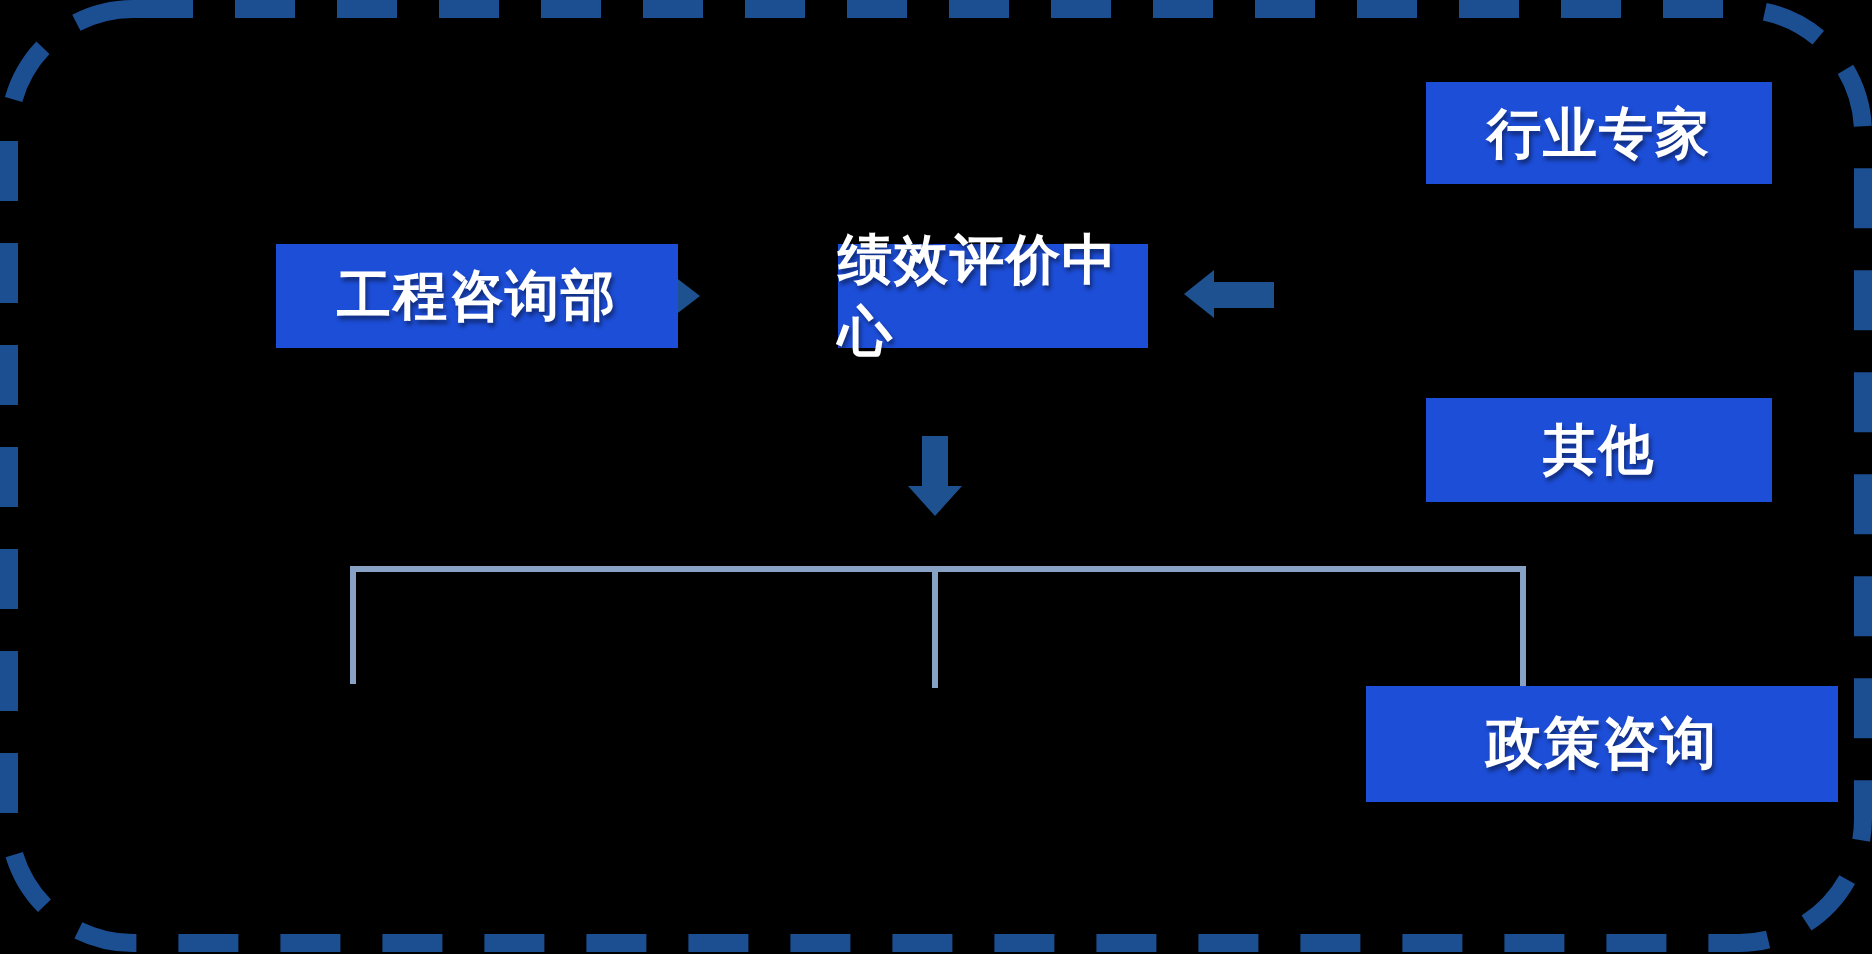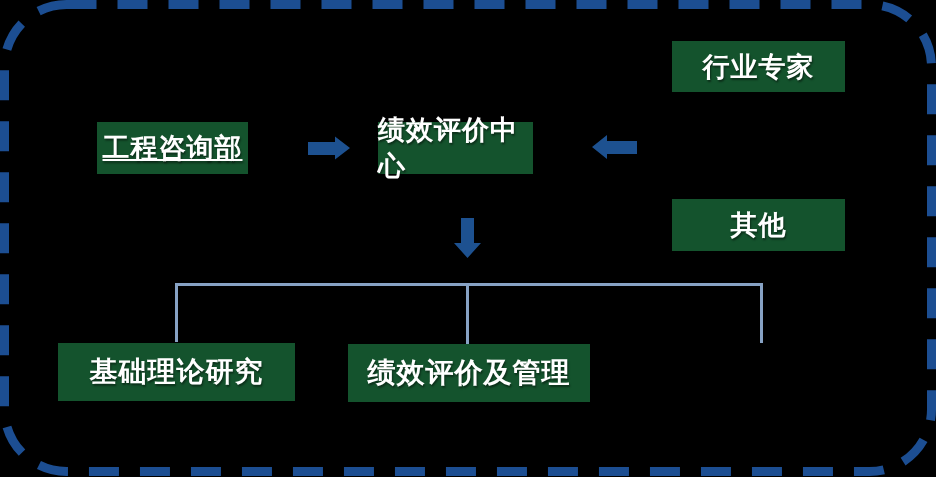--- a/index.html
+++ b/index.html
@@ -6,33 +6,34 @@
   .canvas{
     position:relative;
     width:936px;height:477px;
     background:#000;
     overflow:hidden;
     font-family:"Liberation Sans","DejaVu Sans",sans-serif;
   }
   .overlay{position:absolute;left:0;top:0;width:936px;height:477px;}
   .node{
     position:absolute;
-    background:#14532d;
+    background:#1d4ed8;
     color:#fff;
     font-weight:bold;
     display:flex;
     align-items:center;
     justify-content:center;
     text-shadow:1px 2px 2px rgba(0,0,0,0.45);
     letter-spacing:1px;
     box-sizing:border-box;
+    margin-left:41px;
   }
   .node-top{font-size:27px;}
   .node-bottom{font-size:28px;}
-  #node-engineering{left:97px;top:122px;width:151px;height:52px;text-decoration:underline;}
+  #node-engineering{left:97px;top:122px;width:201px;height:52px;}
   #node-center{left:378px;top:122px;width:155px;height:52px;}
   #node-experts{left:672px;top:41px;width:173px;height:51px;}
   #node-lawfirm{left:672px;top:118px;width:173px;height:53px;}
   #node-other{left:672px;top:199px;width:173px;height:52px;}
   #node-basic{left:58px;top:343px;width:237px;height:58px;}
   #node-perf{left:348px;top:344px;width:242px;height:58px;}
   #node-policy{left:642px;top:343px;width:236px;height:58px;}
 </style>
 </head>
 <body>
@@ -54,18 +55,17 @@
 
   <div class="node node-top" id="node-engineering">工程咨询部</div>
 
   <div class="node node-top" id="node-center">绩效评价中心</div>
 
   <div class="node node-top" id="node-experts">行业专家</div>
 
 
   <div class="node node-top" id="node-other">其他</div>
 
-  <div class="node node-bottom" id="node-basic">基础理论研究</div>
 
-  <div class="node node-bottom" id="node-perf">绩效评价及管理</div>
 
+  <div class="node node-bottom" id="node-policy">政策咨询</div>
 
 </div>
 
 </body></html>

